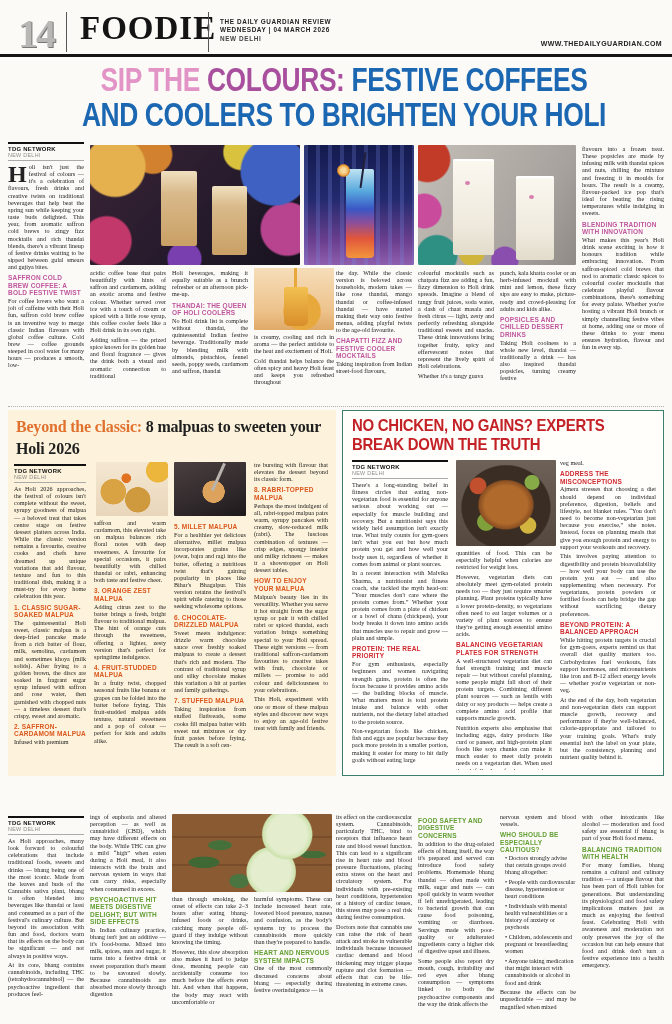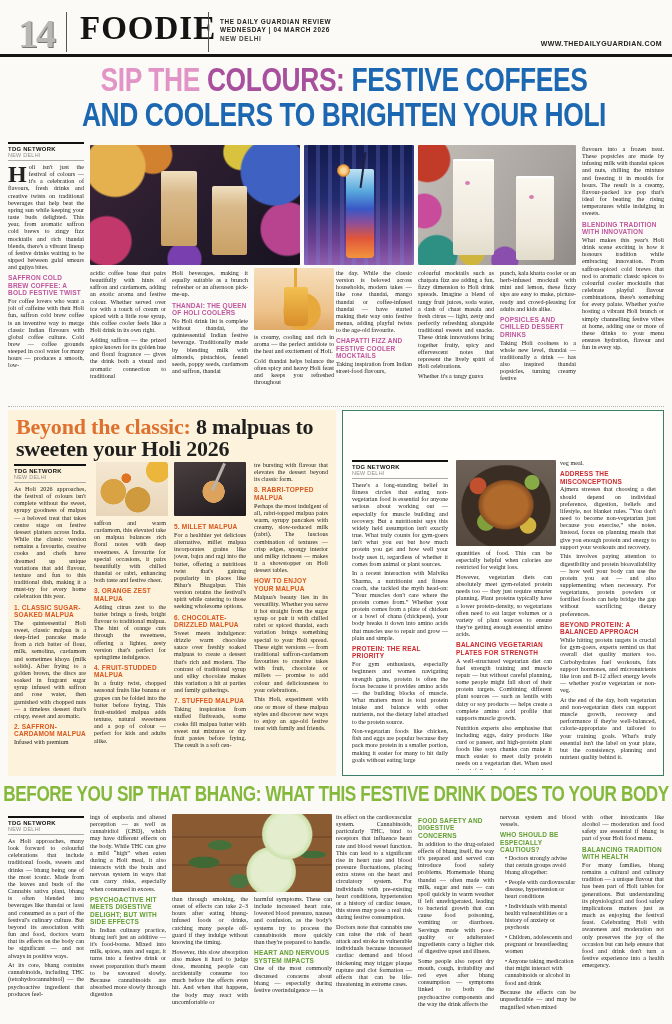--- a/index.html
+++ b/index.html
@@ -42,21 +42,21 @@
   .protein-sec .sub{color:#cf2a30;}
   .bhang-sec .sub{color:#639f33;}
   .dropcap{float:left;font-size:24px;line-height:19px;font-weight:bold;padding:1px 2px 0 0;color:#222;}
   .bullet{padding-left:5px;text-indent:-5px;text-align:left;}
 
   .dotted{border-top:1px dotted #b5b2ad;}
 
   
   .cream-box{background:#fdf3dc;}
   .teal-box{background:#fffefb;border:1.5px solid #3c7e6c;}
-  .malpua-head{font-family:"Liberation Serif",serif;font-size:22px;line-height:22px;font-weight:bold;letter-spacing:-.2px;}
+  .malpua-head{font-family:"Liberation Serif",serif;font-size:16px;line-height:22px;font-weight:bold;letter-spacing:-.2px;}
   .malpua-head .orange{color:#e0702e;}
   .malpua-head .black{color:#1f1f1f;}
   .protein-head{font-family:"Liberation Sans",sans-serif;font-weight:bold;color:#c42127;
                 font-size:17px;line-height:18.5px;letter-spacing:-.3px;}
   .bhang-head{font-family:"Liberation Sans",sans-serif;font-weight:bold;color:#85b93c;
               font-size:22px;line-height:24px;text-align:center;letter-spacing:-.5px;}
 
   
   .photo{overflow:hidden;border-radius:1px;}
   .ph-thandai{background:
@@ -255,20 +255,23 @@
   <div class="col malpua-sec abs" style="left:254px;top:462px;width:74px;height:308px;" data-name="malpua-column-4">
       <p class="para" data-name="paragraph">tre bursting with flavour that elevates the dessert beyond its classic form.</p>
       <div class="sub" data-name="subhead">8. RABRI-TOPPED MALPUA</div>
       <p class="para" data-name="paragraph">Perhaps the most indulgent of all, rabri-topped malpua pairs warm, syrupy pancakes with creamy, slow-reduced milk (rabri). The luscious combination of textures — crisp edges, spongy interior and milky richness — makes it a showstopper on Holi dessert tables.</p>
       <div class="sub" data-name="subhead">HOW TO ENJOY YOUR MALPUA</div>
       <p class="para" data-name="paragraph">Malpua's beauty lies in its versatility. Whether you serve it hot straight from the sugar syrup or pair it with chilled rabri or spiced thandai, each variation brings something special to your Holi spread. These eight versions — from traditional saffron-cardamom favourites to creative takes with fruit, chocolate or millets — promise to add colour and deliciousness to your celebrations.</p>
       <p class="para" data-name="paragraph">This Holi, experiment with one or more of these malpua styles and discover new ways to enjoy an age-old festive treat with family and friends.</p>
     </div>
 
   <div class="abs teal-box" style="left:342px;top:410px;width:322px;height:366px;" data-name="protein-story-box"></div>
+  <div class="abs protein-head" style="left:352px;top:417px;width:304px;" data-name="protein-headline">
+    <span class="cond" style="transform:scaleX(0.88);white-space:normal;display:block;width:114%;">NO CHICKEN, NO GAINS? EXPERTS BREAK DOWN THE TRUTH</span>
+  </div>
   <div class="abs byline" style="left:352px;top:460px;width:96px;" data-name="protein-byline">
     <div class="net" data-name="byline-network">TDG NETWORK</div>
     <div class="city" data-name="byline-city">NEW DELHI</div>
   </div>
   <div class="abs photo ph-chicken" style="left:456px;top:460px;width:100px;height:86px;" data-name="photo-grilled-chicken-plate"></div>
 
   <div class="col protein-sec abs" style="left:352px;top:482px;width:96px;height:288px;" data-name="protein-column-1">
       <p class="para" data-name="paragraph">There's a long-standing belief in fitness circles that eating non-vegetarian food is essential for anyone serious about working out — especially for muscle building and recovery. But a nutritionist says this widely held assumption isn't exactly true. What truly counts for gym-goers isn't what you eat but how much protein you get and how well your body uses it, regardless of whether it comes from animal or plant sources.</p>
       <p class="para" data-name="paragraph">In a recent interaction with Malvika Sharma, a nutritionist and fitness coach, she tackled the myth head-on: “Your muscles don't care where the protein comes from.” Whether your protein comes from a plate of chicken or a bowl of chana (chickpeas), your body breaks it down into amino acids that muscles use to repair and grow — plain and simple.</p>
       <div class="sub" data-name="subhead">PROTEIN: THE REAL PRIORITY</div>
@@ -285,23 +288,20 @@
   <div class="col protein-sec abs" style="left:560px;top:460px;width:96px;height:310px;" data-name="protein-column-3">
       <p class="para" data-name="paragraph">veg meal.</p>
       <div class="sub" data-name="subhead">ADDRESS THE MISCONCEPTIONS</div>
       <p class="para" data-name="paragraph">Ajmera stresses that choosing a diet should depend on individual preference, digestion, beliefs and lifestyle, not blanket rules. “You don't need to become non-vegetarian just because you exercise,” she notes. Instead, focus on planning meals that give you enough protein and energy to support your workouts and recovery.</p>
       <p class="para" data-name="paragraph">This involves paying attention to digestibility and protein bioavailability — how well your body can use the protein you eat — and also supplementing when necessary. For vegetarians, protein powders or fortified foods can help bridge the gap without sacrificing dietary preferences.</p>
       <div class="sub" data-name="subhead">BEYOND PROTEIN: A BALANCED APPROACH</div>
       <p class="para" data-name="paragraph">While hitting protein targets is crucial for gym-goers, experts remind us that overall diet quality matters too. Carbohydrates fuel workouts, fats support hormones, and micronutrients like iron and B-12 affect energy levels — whether you're vegetarian or non-veg.</p>
       <p class="para" data-name="paragraph">At the end of the day, both vegetarian and non-vegetarian diets can support muscle growth, recovery and performance if they're well-balanced, calorie-appropriate and tailored to your training goals. What's truly essential isn't the label on your plate, but the consistency, planning and nutrient quality behind it.</p>
     </div>
 
-  <div class="abs bhang-head" style="left:0;top:782px;width:672px;" data-name="bhang-headline">
-    <div style="width:128%;margin-left:-14%;transform:scaleX(0.78);transform-origin:center top;">BEFORE YOU SIP THAT BHANG: WHAT THIS FESTIVE DRINK DOES TO YOUR BODY</div>
-  </div>
   <div class="abs byline" style="left:8px;top:816px;width:76px;" data-name="bhang-byline">
     <div class="net" data-name="byline-network">TDG NETWORK</div>
     <div class="city" data-name="byline-city">NEW DELHI</div>
   </div>
   <div class="abs photo ph-bhang" style="left:172px;top:814px;width:160px;height:78px;" data-name="photo-bhang-drinks-cannabis-leaves"></div>
 
   <div class="col bhang-sec abs" style="left:8px;top:838px;width:76px;height:174px;" data-name="bhang-column-1">
       <p class="para" data-name="paragraph">As Holi approaches, many look forward to colourful celebrations that include traditional foods, sweets and drinks — bhang being one of the most iconic. Made from the leaves and buds of the Cannabis sativa plant, bhang is often blended into beverages like thandai or lassi and consumed as a part of the festival's culinary culture. But beyond its association with fun and food, doctors warn that its effects on the body can be significant — and not always in positive ways.</p>
       <p class="para" data-name="paragraph">At its core, bhang contains cannabinoids, including THC (tetrahydrocannabinol) — the psychoactive ingredient that produces feel-</p>
     </div>

